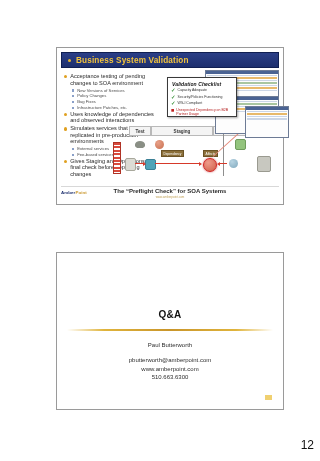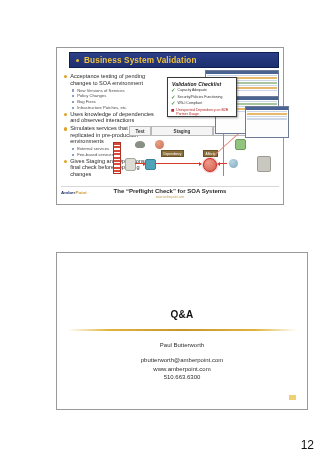--- a/index.html
+++ b/index.html
@@ -11,21 +11,21 @@
     overflow:hidden;
   }
   .page{position:absolute;inset:0;}
 
   
   .slide1{
     position:absolute;left:56px;top:47px;width:228px;height:158px;
     background:#ffffff;border:1px solid #9a9a9a;box-sizing:border-box;
   }
   .slide1-title-bar{
-    position:absolute;left:12px;top:4px;right:4px;height:16px;
+    position:absolute;left:4px;top:4px;right:4px;height:16px;
     background:linear-gradient(to bottom,#2b3f87 0%,#1d2f6e 100%);
     border:1px solid #101f52;
     display:flex;align-items:center;box-sizing:border-box;
   }
   .title-dot{
     width:3px;height:3px;border-radius:50%;background:#e9b52b;margin-left:6px;margin-right:5px;flex:0 0 auto;
   }
   .slide1-title{
     color:#f2c33c;font-size:8.2px;font-weight:bold;letter-spacing:.15px;
     white-space:nowrap;font-family:"Liberation Sans",sans-serif;
@@ -147,21 +147,21 @@
     position:absolute;left:0;right:0;top:1px;text-align:center;
     font-size:6px;font-weight:bold;color:#2b2b2b;
   }
   .foot-url{
     position:absolute;left:0;right:0;top:8px;text-align:center;
     font-size:3px;color:#c2a45c;
   }
 
   
   .slide2{
-    position:absolute;left:56px;top:252px;width:252px;height:158px;
+    position:absolute;left:56px;top:252px;width:228px;height:158px;
     background:#ffffff;border:1px solid #9a9a9a;box-sizing:border-box;
   }
   .qa-title{
     position:absolute;left:0;right:0;top:56px;text-align:center;
     font-size:10px;font-weight:bold;color:#111;letter-spacing:.2px;
   }
   .qa-rule{
     position:absolute;left:10px;right:10px;top:76px;height:1.5px;
     background:linear-gradient(to right,#ffffff 0%,#e0b43c 18%,#c9952a 50%,#e0b43c 82%,#ffffff 100%);
   }

